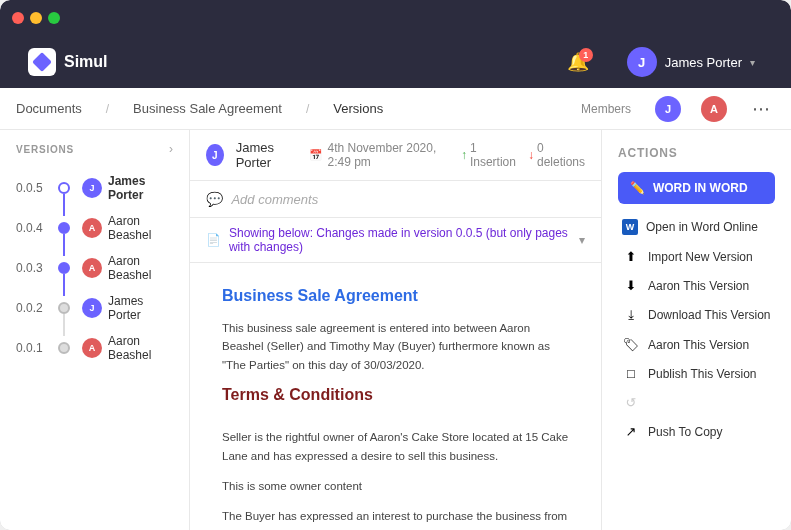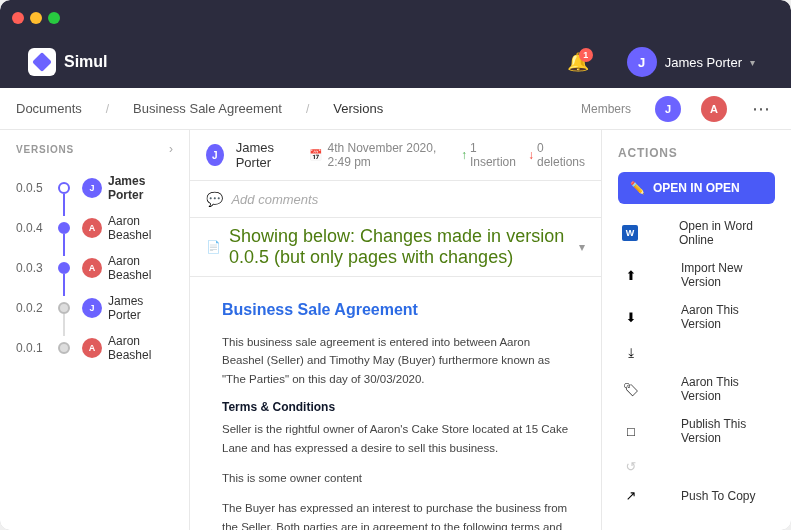--- a/index.html
+++ b/index.html
@@ -76,35 +76,35 @@
     .vi-stat { font-size: 12px; color: #888; display: flex; align-items: center; gap: 3px; }
     .stat-plus { color: #4caf50; }
     .stat-minus { color: #f44336; }
 
     .comments-bar { background: white; border-bottom: 1px solid #e8e8e8; padding: 10px 16px; display: flex; align-items: center; gap: 8px; flex-shrink: 0; }
     .comment-icon { font-size: 14px; color: #aaa; }
     .comment-text { font-size: 13px; color: #aaa; font-style: italic; }
 
     .changes-bar { background: white; border-bottom: 1px solid #e8e8e8; padding: 8px 16px; display: flex; align-items: center; gap: 8px; flex-shrink: 0; }
     .changes-icon { font-size: 12px; color: #aaa; }
-    .changes-text { font-size: 18px; color: #4d7c0f; flex: 1; }
+    .changes-text { font-size: 12px; color: #6d28d9; flex: 1; }
     .changes-chevron { font-size: 12px; color: #999; cursor: pointer; }
 
     .doc-content { flex: 1; overflow-y: auto; background: white; padding: 24px 32px; margin: 0; }
     .doc-title { font-size: 16px; font-weight: 600; color: #2d6be4; margin-bottom: 14px; }
     .doc-para { font-size: 11.5px; color: #444; line-height: 1.6; margin-bottom: 12px; }
-    .doc-section-title { font-size: 12px; font-weight: 600; color: #0f172a; margin-bottom: 6px; }
+    .doc-section-title { font-size: 16px; font-weight: 600; color: #7f1d1d; margin-bottom: 24px; }
 
     
     .actions-panel { width: 190px; background: white; border-left: 1px solid #e8e8e8; padding: 16px; flex-shrink: 0; }
     .actions-title { font-size: 12px; font-weight: 700; color: #999; letter-spacing: 0.8px; text-transform: uppercase; margin-bottom: 12px; }
     .action-btn-primary { background: #4a5af7; color: white; border: none; border-radius: 6px; padding: 9px 12px; font-size: 12px; font-weight: 600; cursor: pointer; width: 100%; display: flex; align-items: center; gap: 8px; margin-bottom: 8px; }
     .action-item { display: flex; align-items: center; gap: 8px; padding: 7px 4px; cursor: pointer; border-radius: 4px; }
     .action-icon { font-size: 13px; width: 18px; text-align: center; flex-shrink: 0; }
-    .action-label { font-size: 12px; color: #333; margin-left: 33px; }
+    .action-label { font-size: 12px; color: #333; }
     .action-label.disabled { color: #bbb; }
     .word-icon { width: 16px; height: 16px; background: #185abd; border-radius: 2px; display: flex; align-items: center; justify-content: center; color: white; font-size: 9px; font-weight: bold; flex-shrink: 0; }
     .pencil-icon-white { color: white; font-size: 12px; }
   </style>
 </head>
 <body>
 
 <div class="window">
 
   <div class="titlebar">
@@ -261,40 +261,41 @@
         <p class="doc-para">The Buyer has expressed an interest to purchase the business from the Seller. Both parties are in agreement to the following terms and conditions:</p>
 
       </div>
     </div>
 
     <div class="actions-panel">
       <div class="actions-title">ACTIONS</div>
 
       <button class="action-btn-primary">
         <span class="pencil-icon-white">✏️</span>
-        <span>OPEN IN OPEN</span>
+        <span>WORD IN WORD</span>
       </button>
 
       <div class="action-item">
         <div class="word-icon">W</div>
         <span class="action-label">Open in Word Online</span>
       </div>
 
       <div class="action-item">
         <span class="action-icon">⬆</span>
         <span class="action-label">Import New Version</span>
       </div>
 
       <div class="action-item">
         <span class="action-icon">⬇</span>
         <span class="action-label">Aaron This Version</span>
       </div>
 
       <div class="action-item">
         <span class="action-icon">⤓</span>
+        <span class="action-label">Download This Version</span>
       </div>
 
       <div class="action-item">
         <span class="action-icon">🏷</span>
         <span class="action-label">Aaron This Version</span>
       </div>
 
       <div class="action-item">
         <span class="action-icon">□</span>
         <span class="action-label">Publish This Version</span>

